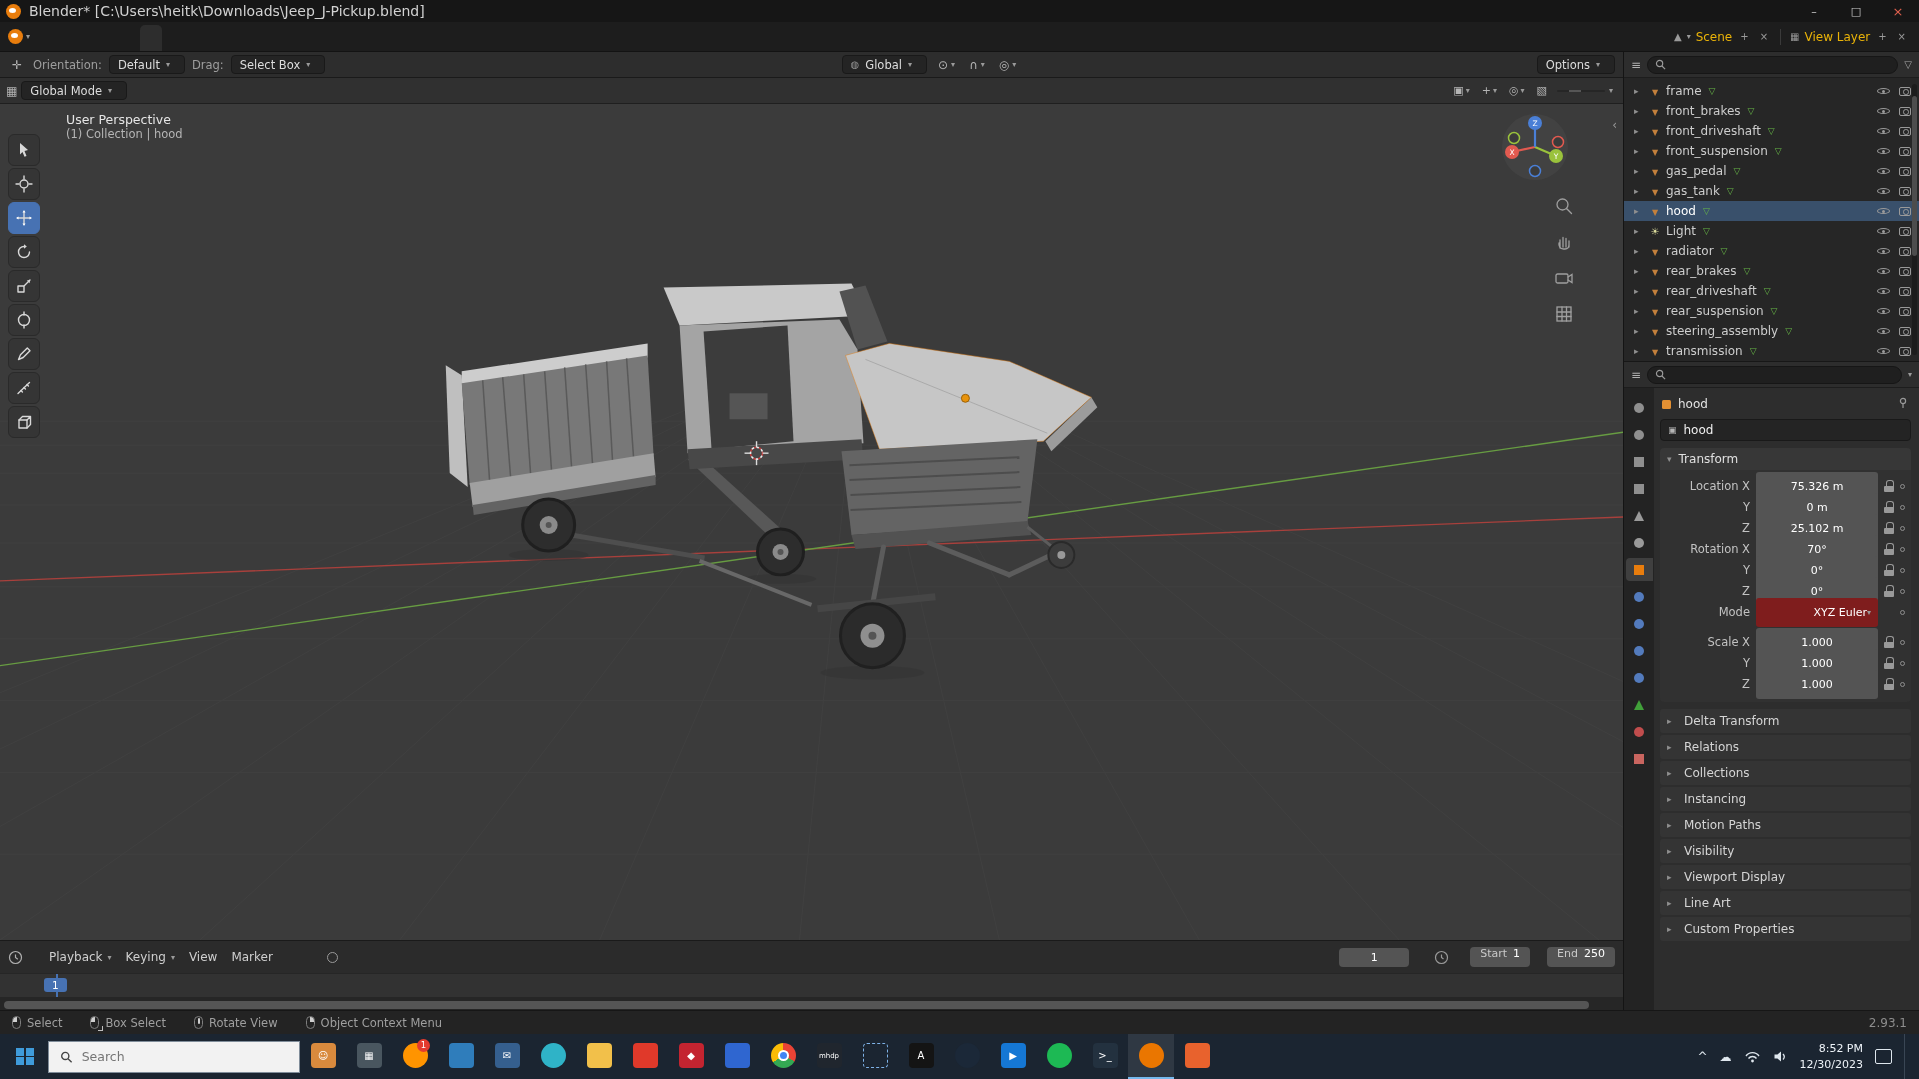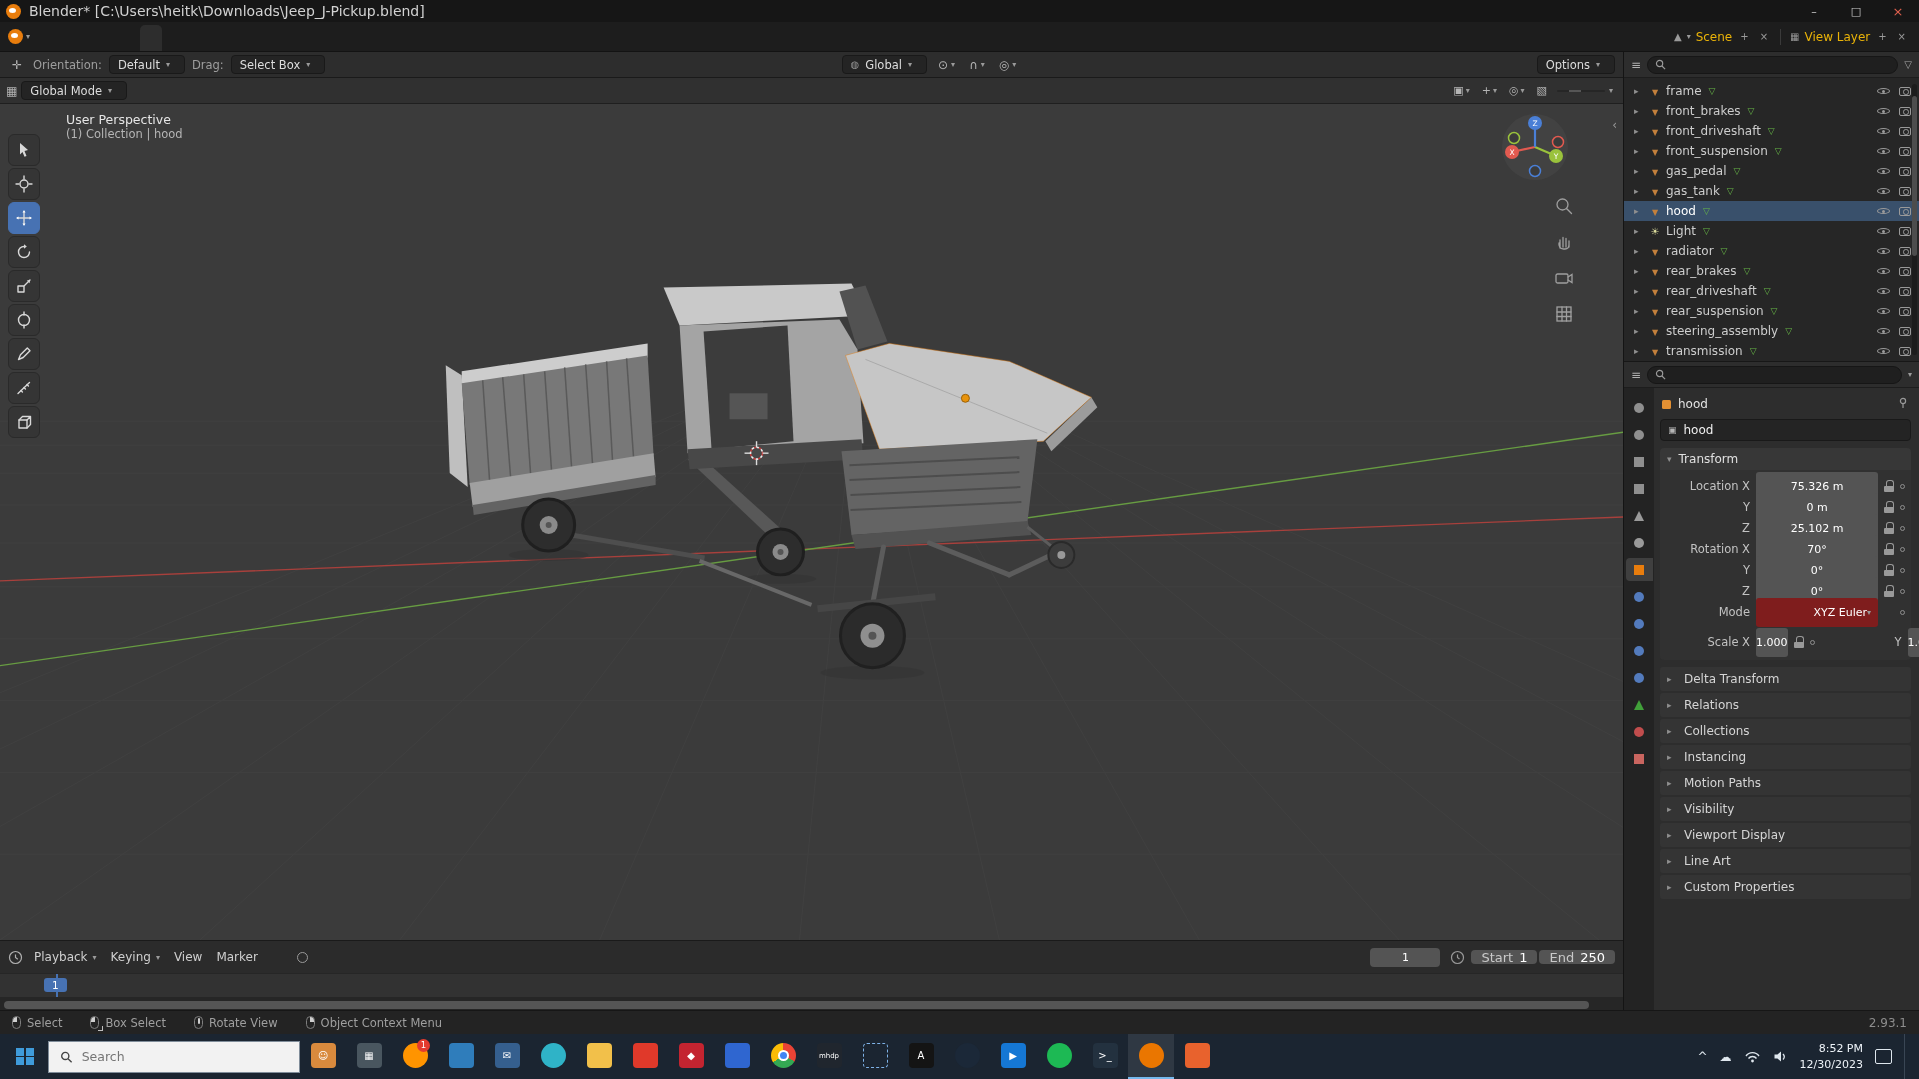--- a/index.html
+++ b/index.html
@@ -55,27 +55,27 @@
 .vp-toolbar{position:absolute;left:8px;top:30px;display:flex;flex-direction:column;gap:2px}
 .tool-btn{width:32px;height:32px;background:#353535;border:1px solid #2a2a2a;border-radius:6px;display:flex;align-items:center;justify-content:center}
 .tool-btn.active{background:#4772b3;border-color:#4772b3}
 .tool-btn svg{stroke:#d8d8d8;fill:none;stroke-width:1.4;stroke-linejoin:round;stroke-linecap:round}
 .gizmo{position:absolute;right:53px;top:8px;width:70px;height:70px}
 .vp-side-icons{position:absolute;right:49px;top:92px;display:flex;flex-direction:column;gap:16px;align-items:center}
 .vp-side-icons svg{stroke:#b8b8b8;fill:none;stroke-width:1.3;stroke-linecap:round;opacity:.8}
 .npanel-arrow{position:absolute;right:6px;top:14px;color:#9a9a9a;font-size:12px}
 
 .timeline{height:70px;flex:none;display:flex;flex-direction:column;background:#2b2b2b;border-top:1px solid #1a1a1a}
-.tl-header{height:26px;display:flex;align-items:center;gap:2px;padding:16px 8px}
+.tl-header{height:26px;display:flex;align-items:center;gap:17px;padding:16px 8px}
 .tl-menu{padding:0 7px;color:#cfcfcf;display:flex;gap:5px;align-items:center}
 .record-btn{width:11px;height:11px;border:1.5px solid #9a9a9a;border-radius:50%;margin:0 10px 0 30px;flex:none}
 .transport{display:flex;align-items:center;gap:2px}
 .tr-btn{color:#c5c5c5;font-size:10px;padding:2px 5px;letter-spacing:-1px}
 .frame-field{width:70px;height:19px;background:#545454;border-radius:4px;color:#fff;display:flex;align-items:center;justify-content:center;font-size:11px;margin-left:auto}
-.range-pill{background:#545454;border-radius:4px;height:14px;display:flex;align-items:flex-start;justify-content:center;gap:6px;padding:0 10px;font-size:13px}
+.range-pill{background:#545454;border-radius:4px;height:20px;display:flex;align-items:flex-start;justify-content:center;gap:6px;padding:0 10px;font-size:11px}
 .range-pill .rl{color:#c9c9c9}.range-pill .rv{color:#fff}
 .tl-ruler{height:28px;position:relative;background:#323232;border-top:1px solid #262626;display:flex;align-items:center;padding-left:86px;overflow:hidden}
 .ruler-label{width:59px;flex:none;text-align:center;font-size:10px;color:#9b9b9b}
 .playhead-line{position:absolute;left:56px;top:0;bottom:0;width:2px;background:#4772b3}
 .playhead-box{position:absolute;left: 44px;top:4px;background:#4772b3;color:#fff;font-size:10.5px;border-radius:3px;padding:1px 8px}
 .tl-scroll{height:16px;position:relative;background:#262626}
 .tl-thumb{position:absolute;left:4px;right:34px;top:4px;height:8px;background:#555;border-radius:4px}
 
 .outliner{height:310px;flex:none;display:flex;flex-direction:column;background:#262626;border-bottom:1px solid #171717}
 .panel-header{height:26px;background:#2d2d2d;display:flex;align-items:center;gap:6px;padding:0 7px;flex:none;border-bottom:1px solid #1d1d1d}
@@ -914,21 +914,21 @@
               <span class="trow" data-name="rotation-mode-row">
                 <span class="tlabel" data-name="field-label">Mode</span>
                 <span class="tfield dd-field" data-name="rotation-mode-dropdown">
                     <span data-name="rotation-mode-value">XYZ Euler</span>
                     <span class="caret-sm" data-name="chevron-down-icon">▾</span>
                   </span>
                 <span class="lock" style="visibility:hidden" data-name="spacer"></span>
                 <span class="dot" data-name="animate-dot-icon"></span>
               </span>
               <span class="ggap" data-name="spacer"></span>
-              <span data-name="scale-rows" style="display:flex;flex-direction:row;gap:3px">
+              <span data-name="scale-rows" style="display:flex;flex-direction:column;gap:3px">
 
                   <span class="trow" data-name="transform-row">
                     <span class="tlabel" data-name="field-label">Scale X</span>
                     <span class="tfield" data-name="value-field">1.000</span>
                     <span class="lock" data-name="lock-icon"></span>
                     <span class="dot" data-name="animate-dot-icon"></span>
                   </span>
 
                   <span class="trow" data-name="transform-row">
                     <span class="tlabel" data-name="field-label">Y</span>

